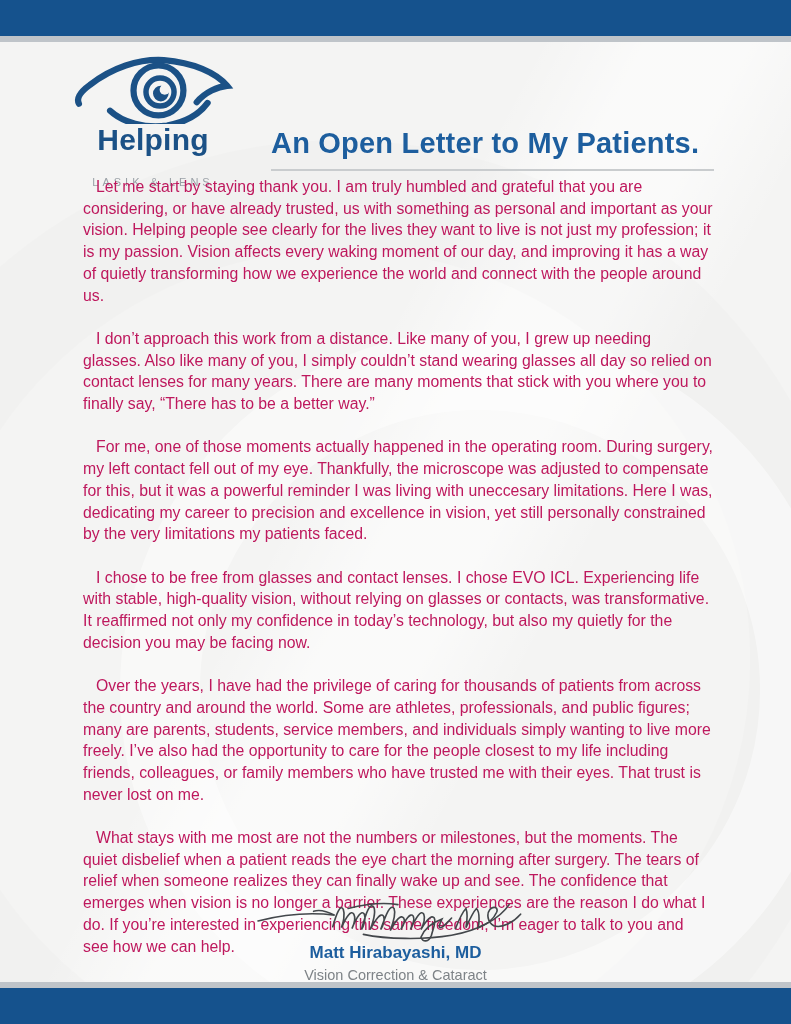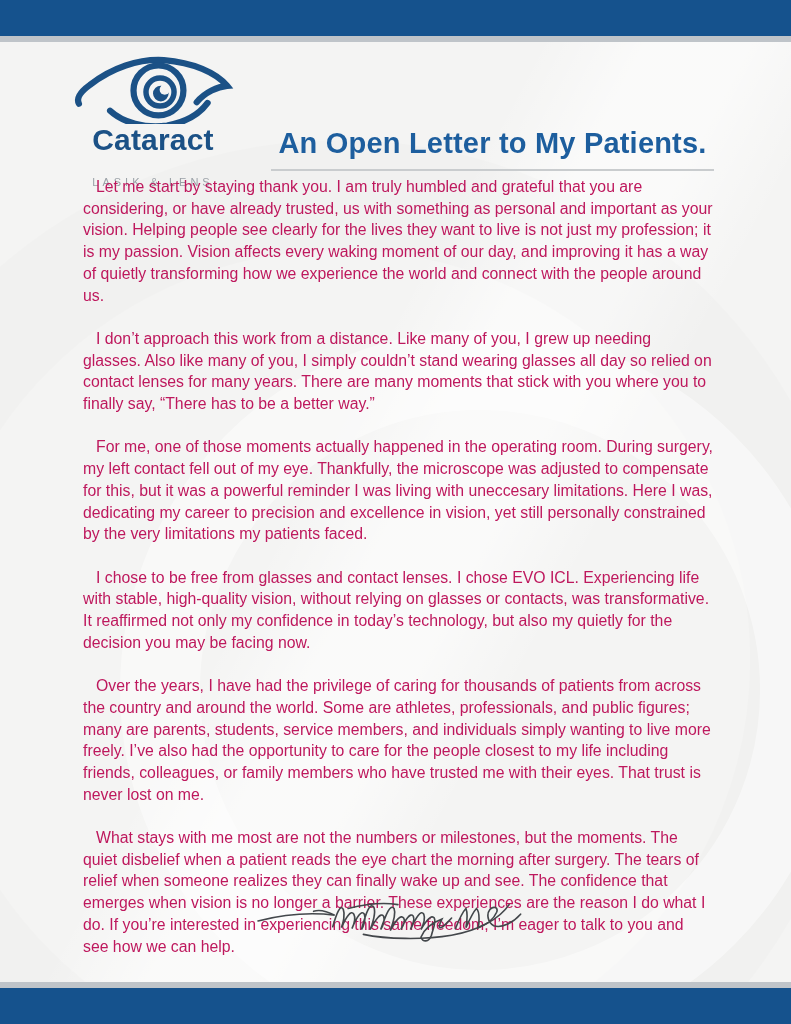--- a/index.html
+++ b/index.html
@@ -48,21 +48,21 @@
     letter-spacing: 0.2px; line-height: 30px; margin-top: 1px;
   }
   .brand-tagline {
     font-size: 11px; color: #9aa0a6; letter-spacing: 4px;
     margin-top: 21px;
   }
 
   .title-block { position: absolute; left: 271px; right: 77px; top: 84px; }
   .page-title {
     margin: 0; font-size: 29px; line-height: 34px;
-    font-weight: bold; color: #1d5e9e; letter-spacing: 0.2px; text-align: center;
+    font-weight: bold; color: #1d5e9e; letter-spacing: 0.2px;
   }
   .title-rule { height: 2px; background: #c9ccce; margin-top: 9px; }
 
   .letter-body {
     position: absolute; left: 83px; right: 78px; top: 176px;
     font-size: 15.8px; line-height: 21.7px; color: #be185d;
   }
   .letter-body p { margin: 0 0 21.7px 0; text-indent: 13px; }
 
   .signature-block {
@@ -96,21 +96,21 @@
 
           <path d="M50 83 C 66 98, 95 106, 123 102 C 146 98, 164 88, 175 73" stroke-width="8"></path>
 
           <circle cx="112" cy="57" r="32" stroke-width="8"></circle>
           <circle cx="114" cy="59" r="18" stroke-width="7"></circle>
         </g>
 
         <circle cx="115" cy="61" r="10" fill="#1b5186"></circle>
         <circle cx="120" cy="56" r="6.5" fill="#f4f4f3"></circle>
       </svg>
-      <div class="brand-name">Cataract</div>
+      <div class="brand-name">Helping</div>
       <div class="brand-tagline">LASIK &amp; LENS</div>
     </div>
 
     <div class="title-block">
       <h1 class="page-title">An Open Letter to My Patients.</h1>
       <div class="title-rule"></div>
     </div>
   </div>
 
   <div class="letter-body">
@@ -130,18 +130,20 @@
 
         <path d="M84 32 C 88 18, 92 8, 95 14 C 97 19, 95 28, 93 33 C 98 22, 103 14, 106 19 C 108 23, 106 30, 104 34 C 109 22, 114 14, 117 19 C 119 24, 116 32, 114 35 C 119 16, 123 6, 127 12 C 129 17, 126 28, 123 35 C 129 24, 134 17, 137 21 C 139 25, 136 32, 134 35 C 140 18, 144 8, 148 13 C 150 18, 147 28, 144 36 C 150 25, 155 19, 158 23 C 160 26, 157 32, 155 35 C 160 24, 165 17, 168 21 C 170 25, 167 31, 165 35 C 171 22, 176 14, 179 19 C 181 24, 178 31, 176 35 C 182 25, 187 19, 190 23 C 192 27, 189 33, 187 41 C 184 49, 178 48, 176 43 C 180 33, 190 27, 198 24 C 195 30, 194 34, 197 33 C 201 31, 205 26, 208 23"></path>
 
         <path d="M212 34 C 216 24, 220 16, 223 13 C 225 18, 224 27, 223 33 C 227 24, 231 16, 234 13 C 237 16, 237 25, 236 33 C 244 30, 252 24, 255 17 C 257 12, 252 10, 248 14 C 244 19, 246 28, 252 31 C 260 34, 272 28, 280 19"></path>
 
         <path d="M268 9 C 258 24, 236 36, 208 41 C 178 46, 140 45, 116 40"></path>
 
         <path d="M100 13 C 120 8, 140 7, 152 9"></path>
       </g>
     </svg>
+    <div class="sig-name">Matt Hirabayashi, MD</div>
+    <div class="sig-role">Vision Correction &amp; Cataract</div>
   </div>
 
   <div class="bar rule-gray-bottom"></div>
   <div class="bar bar-blue-bottom"></div>
 
 </div>
 
 </body></html>

